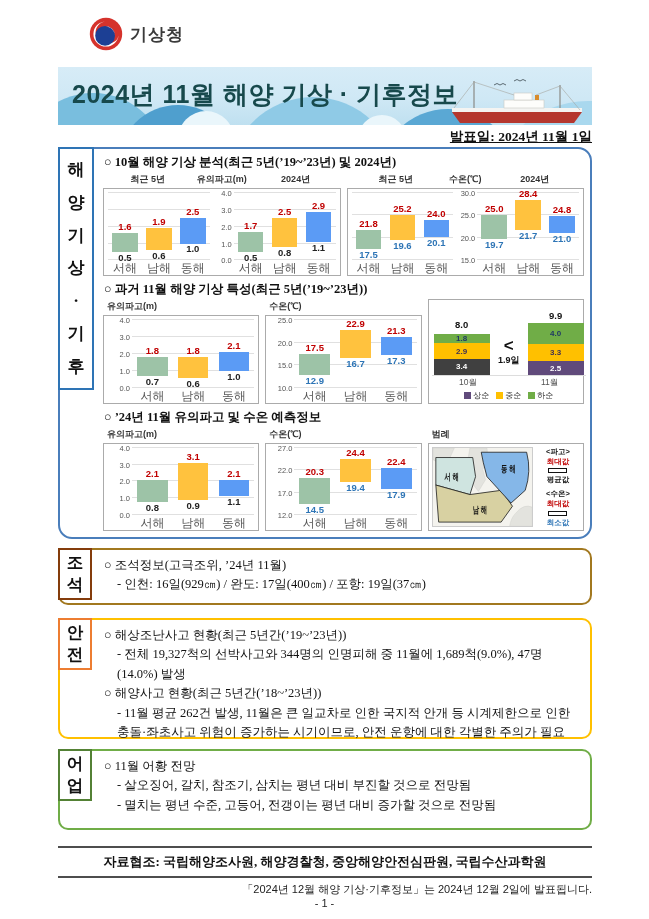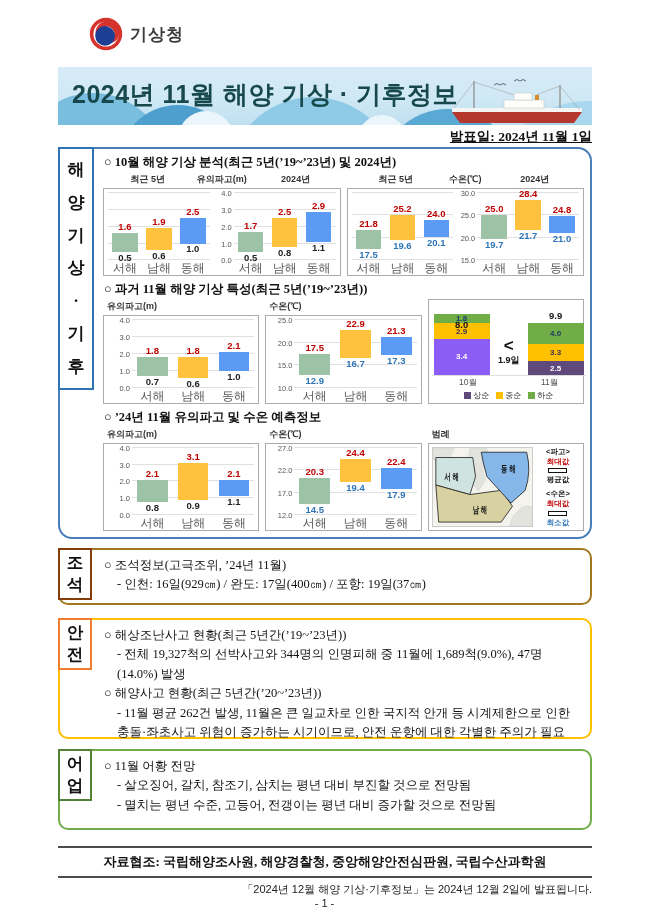--- a/index.html
+++ b/index.html
@@ -361,21 +361,21 @@
               </div>
             </div>
           </div>
         <div class="panel">
             <div class="panel-box" style="padding: 3px 3px 1px;">
               <div class="stack-wrap">
                 <div class="stack-area">
                   <div class="stack-col">
                     <div class="seg" style="height: 9.49091px; background: rgb(112, 173, 71); color: rgb(31, 56, 100);">1.8</div>
                     <div class="seg" style="height: 15.2909px; background: rgb(255, 192, 0); color: rgb(64, 49, 82);">2.9</div>
-                    <div class="seg" style="height: 36px; background: #8b5cf6; color: rgb(255, 255, 255);">3.4</div>
+                    <div class="seg" style="height: 16px; background: #404040; color: rgb(255, 255, 255);">3.4</div>
                     <div class="stack-total" style="bottom: 44.7091px;">8.0</div>
                   </div>
                   <div class="cmp-col">
                     <div class="cmp-sign">&lt;</div>
                     <div class="cmp-diff">1.9일</div>
                   </div>
                   <div class="stack-col">
                     <div class="seg" style="height: 21.0909px; background: rgb(112, 173, 71); color: rgb(31, 56, 100);">4.0</div>
                     <div class="seg" style="height: 17.4px; background: rgb(255, 192, 0); color: rgb(64, 49, 82);">3.3</div>
                     <div class="seg" style="height: 13.1818px; background: rgb(96, 74, 123); color: rgb(255, 255, 255);">2.5</div>
@@ -531,21 +531,21 @@
   </div>
 
   <div class="info-box safety-box">
     <div class="box-label">
       <div>안</div>
       <div>전</div>
     </div>
     <div class="box-content">
       <div>○ 해상조난사고 현황(최근 5년간(’19~’23년))</div>
       <div class="detail-line">- 전체 19,327척의 선박사고와 344명의 인명피해 중 11월에 1,689척(9.0%), 47명(14.0%) 발생</div>
-      <div>○ 해양사고 현황(최근 5년간(’20~’23년))</div>
+      <div>○ 해양사고 현황(최근 5년간(’18~’23년))</div>
       <div class="detail-line">- 11월 평균 262건 발생, 11월은 큰 일교차로 인한 국지적 안개 등 시계제한으로 인한 충돌·좌초사고 위험이 증가하는 시기이므로, 안전 운항에 대한 각별한 주의가 필요</div>
     </div>
   </div>
 
   <div class="info-box fishery-box">
     <div class="box-label">
       <div>어</div>
       <div>업</div>
     </div>
     <div class="box-content">

